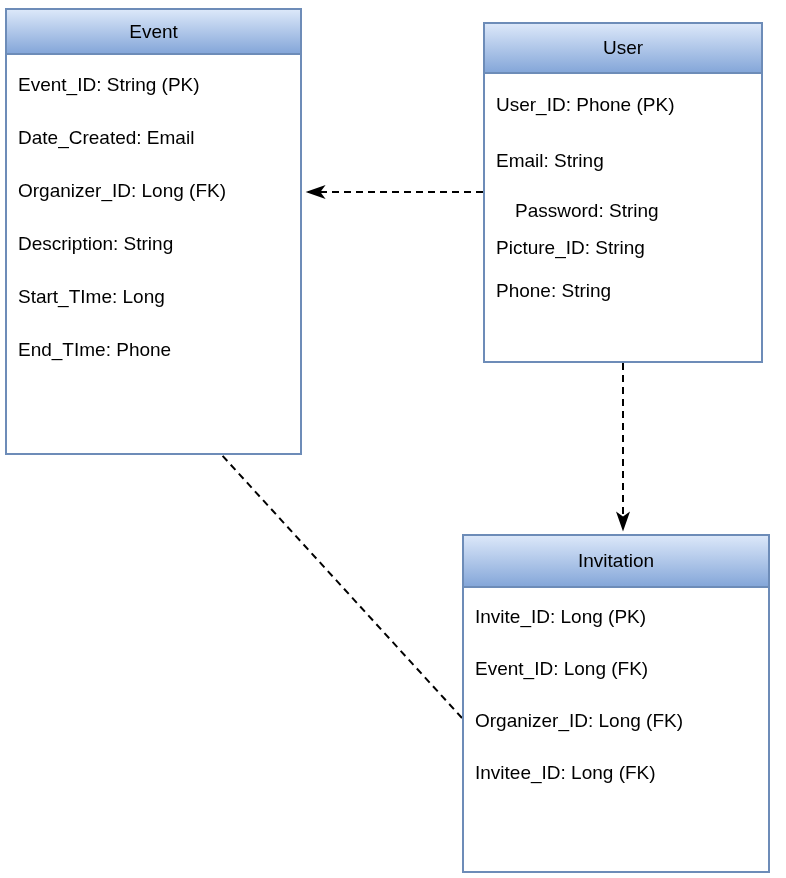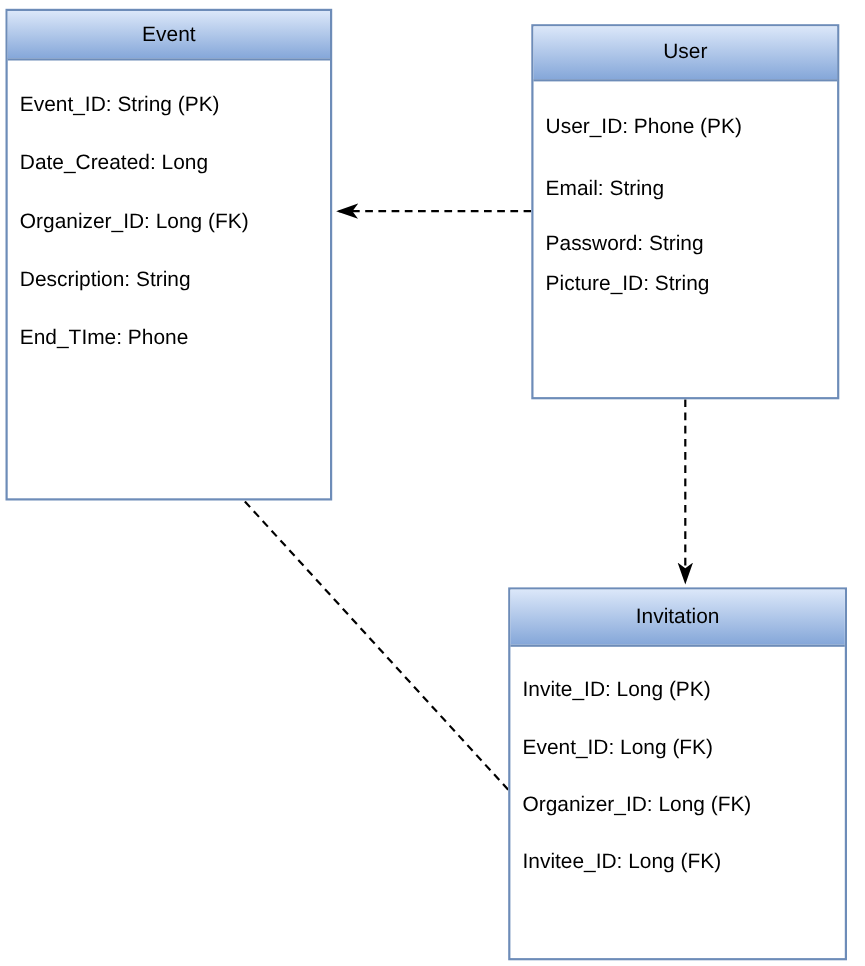--- a/index.html
+++ b/index.html
@@ -36,39 +36,39 @@
   .entity-header {
     background: linear-gradient(#dbe7f9, #85a7d9);
     border-bottom: 2px solid #6d8cb8;
     display: flex;
     align-items: center;
     justify-content: center;
     font-size: 19px;
     color: #000000;
   }
   .fields {
-    padding-top: 14px;
+    padding-top: 3px;
   }
   .field {
     display: flex;
     align-items: center;
     padding-left: 11px;
     font-size: 19px;
     color: #000000;
     white-space: nowrap;
   }
   
   #entity-event { left: 5px; top: 8px; width: 297px; height: 447px; }
   #entity-event .entity-header { height: 43px; }
   #entity-event .field { height: 53px; }
   
   #entity-user { left: 483px; top: 22px; width: 280px; height: 341px; }
   #entity-user .entity-header { height: 48px; }
   #entity-user .field { height: 56px; }
-  #entity-user .field:nth-child(3) { height: 44px; }
+  #entity-user .field:nth-child(3) { height: 44px; margin-left: 19px; }
   #entity-user .field:nth-child(4) { height: 30px; }
   
   #entity-invitation { left: 462px; top: 534px; width: 308px; height: 339px; text-align: center; }
   #entity-invitation .entity-header { height: 50px; }
   #entity-invitation .field { height: 52px; }
 </style>
 </head>
 <body>
 
 <div class="canvas">
@@ -81,34 +81,36 @@
     </defs>
     <path d="M483,192 L306,192" stroke="#000000" stroke-width="2" fill="none" stroke-dasharray="7,5" marker-end="url(#arrowhead)"></path>
     <path d="M623,363 L623,531" stroke="#000000" stroke-width="2" fill="none" stroke-dasharray="7,5" marker-end="url(#arrowhead)"></path>
     <path d="M462,718 L157,384" stroke="#000000" stroke-width="2" fill="none" stroke-dasharray="7,5" marker-end="url(#arrowhead)"></path>
   </svg>
 
   <div class="entity" id="entity-event">
     <div class="entity-header">Event</div>
     <div class="fields">
       <div class="field">Event_ID: String (PK)</div>
-      <div class="field">Date_Created: Long</div>
+      <div class="field">Date_Created: Email</div>
       <div class="field">Organizer_ID: Long (FK)</div>
       <div class="field">Description: String</div>
+      <div class="field">Start_TIme: Long</div>
       <div class="field">End_TIme: Phone</div>
     </div>
   </div>
 
   <div class="entity" id="entity-user">
     <div class="entity-header">User</div>
     <div class="fields">
       <div class="field">User_ID: Phone (PK)</div>
       <div class="field">Email: String</div>
       <div class="field">Password: String</div>
       <div class="field">Picture_ID: String</div>
+      <div class="field">Phone: String</div>
     </div>
   </div>
 
   <div class="entity" id="entity-invitation">
     <div class="entity-header">Invitation</div>
     <div class="fields">
       <div class="field">Invite_ID: Long (PK)</div>
       <div class="field">Event_ID: Long (FK)</div>
       <div class="field">Organizer_ID: Long (FK)</div>
       <div class="field">Invitee_ID: Long (FK)</div>

